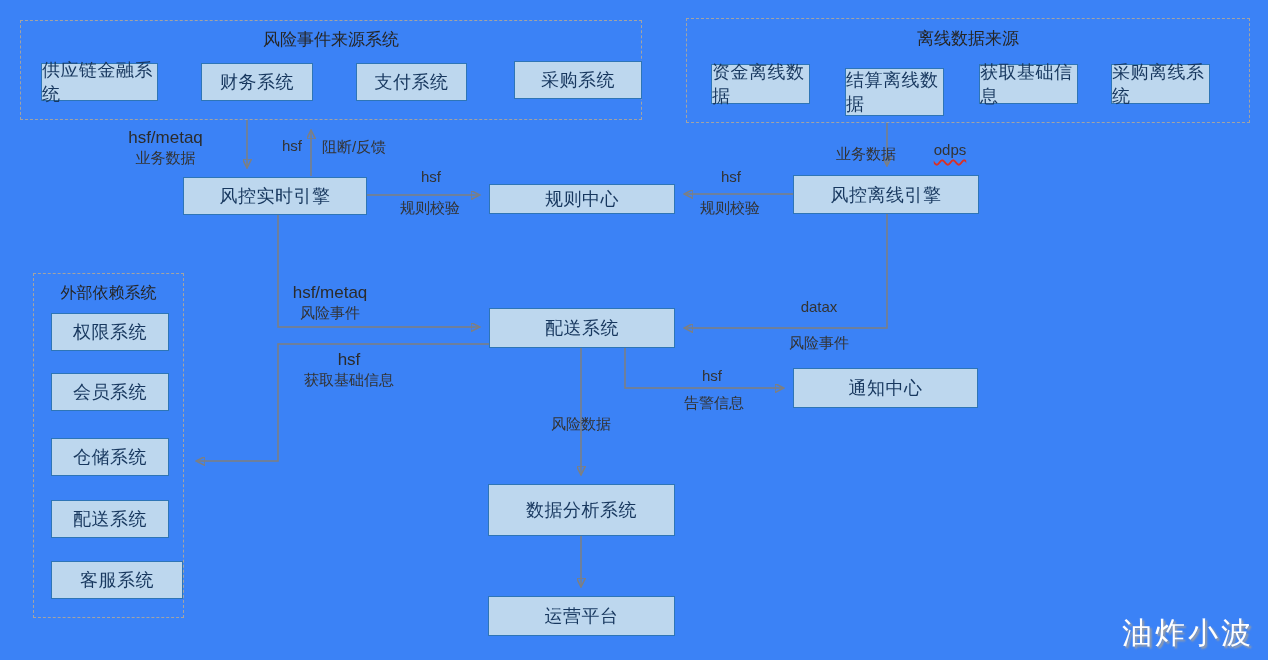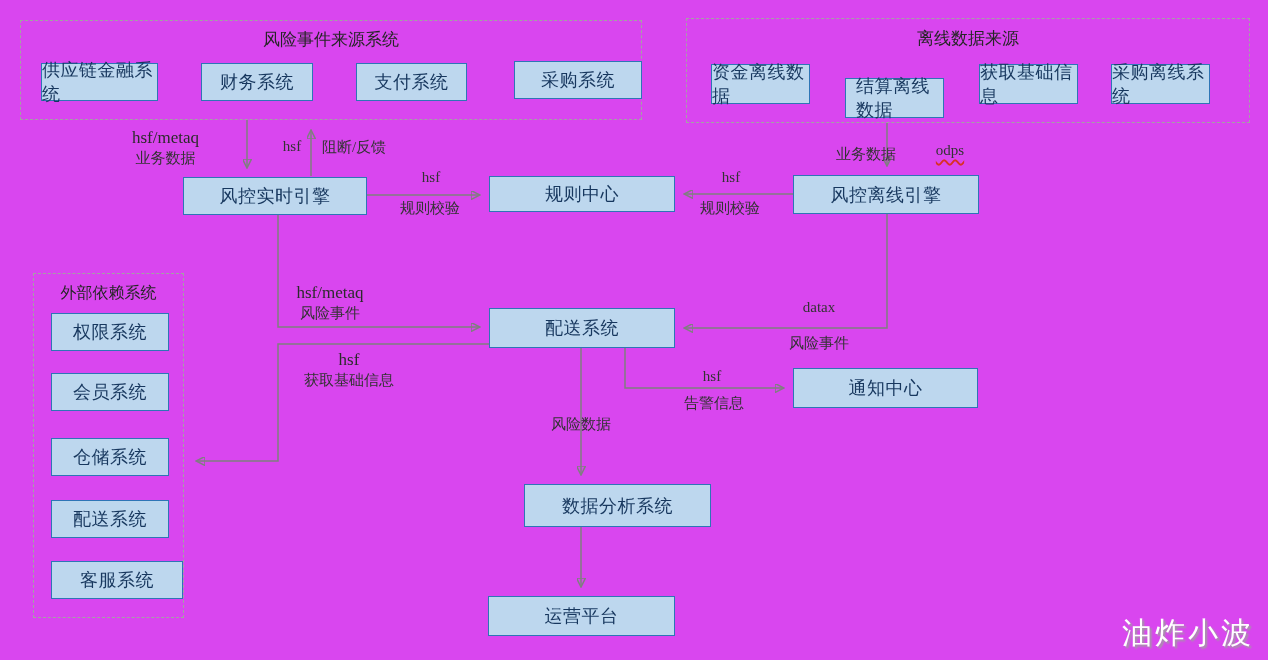--- a/index.html
+++ b/index.html
@@ -1,18 +1,18 @@
 <!DOCTYPE html>
 <html><head>
 <meta charset="utf-8">
 <style>
   html,body{margin:0;padding:0;background:#fff;}
   #canvas{
-    position:relative;width:1268px;height:660px;background:#d946ef;overflow:hidden;
-    font-family:Liberation Serif, serif;
+    position:relative;width:1268px;height:660px;background:#3b82f6;overflow:hidden;
+    font-family:Liberation Sans, sans-serif;
   }
   .group{position:absolute;border:1.5px dashed #a3a3a3;box-sizing:border-box;}
   .group-title{position:absolute;left:0;right:0;text-align:center;color:#262626;font-size:17px;}
   .node{
     position:absolute;background:#BDD7EE;border:1.6px solid #2E75B6;color:#17375E;
     display:flex;align-items:center;justify-content:center;
     font-size:18px;box-sizing:border-box;letter-spacing:.5px;
   }
   .elabel{position:absolute;color:#333;text-align:center;line-height:20px;font-size:15px;}
   .elabel .lat{font-size:17px;color:#2b2b2b;}
@@ -55,40 +55,40 @@
     <div class="group-title" style="top:7px;">风险事件来源系统</div>
     <div class="node" style="left:20px;top:42px;width:117px;height:38px;">供应链金融系统</div>
     <div class="node" style="left:180px;top:42px;width:112px;height:38px;">财务系统</div>
     <div class="node" style="left:335px;top:42px;width:111px;height:38px;">支付系统</div>
     <div class="node" style="left:493px;top:40px;width:128px;height:38px;">采购系统</div>
   </div>
 
   <div class="group" style="left:686px;top:18px;width:564px;height:105px;">
     <div class="group-title" style="top:8px;">离线数据来源</div>
     <div class="node" style="left:24px;top:45px;width:99px;height:40px;">资金离线数据</div>
-    <div class="node" style="left:158px;top:59px;width:99px;height:40px;padding-left:10px;">结算离线数据</div>
+    <div class="node" style="left:158px;top:49px;width:99px;height:48px;">结算离线数据</div>
     <div class="node" style="left:292px;top:45px;width:99px;height:40px;">获取基础信息</div>
     <div class="node" style="left:424px;top:45px;width:99px;height:40px;">采购离线系统</div>
   </div>
 
   <div class="group" style="left:33px;top:273px;width:151px;height:345px;">
     <div class="group-title" style="top:9px;font-size:16px;">外部依赖系统</div>
     <div class="node" style="left:17px;top:39px;width:118px;height:38px;">权限系统</div>
     <div class="node" style="left:17px;top:99px;width:118px;height:38px;">会员系统</div>
     <div class="node" style="left:17px;top:164px;width:118px;height:38px;">仓储系统</div>
     <div class="node" style="left:17px;top:226px;width:118px;height:38px;">配送系统</div>
     <div class="node" style="left:17px;top:287px;width:132px;height:38px;">客服系统</div>
   </div>
 
   <div class="node" style="left:183px;top:177px;width:184px;height:38px;">风控实时引擎</div>
-  <div class="node" style="left:489px;top:176px;width:186px;height:36px;">规则中心</div>
+  <div class="node" style="left:489px;top:184px;width:186px;height:30px;">规则中心</div>
   <div class="node" style="left:793px;top:175px;width:186px;height:39px;">风控离线引擎</div>
   <div class="node" style="left:489px;top:308px;width:186px;height:40px;">配送系统</div>
   <div class="node" style="left:793px;top:368px;width:185px;height:40px;">通知中心</div>
-  <div class="node" style="left:488px;top:484px;width:187px;height:43px;margin-left:36px;">数据分析系统</div>
+  <div class="node" style="left:488px;top:484px;width:187px;height:52px;">数据分析系统</div>
   <div class="node" style="left:488px;top:596px;width:187px;height:40px;">运营平台</div>
 
   <div class="elabel" style="left:113px;top:128px;width:105px;">
     <span class="lat">hsf/metaq</span><br>
     <span>业务数据</span>
   </div>
 
   <div class="elabel lat" style="left:276px;top:136px;width:32px;">hsf</div>
   <div class="elabel" style="left:316px;top:137px;width:76px;">阻断/反馈</div>
 

